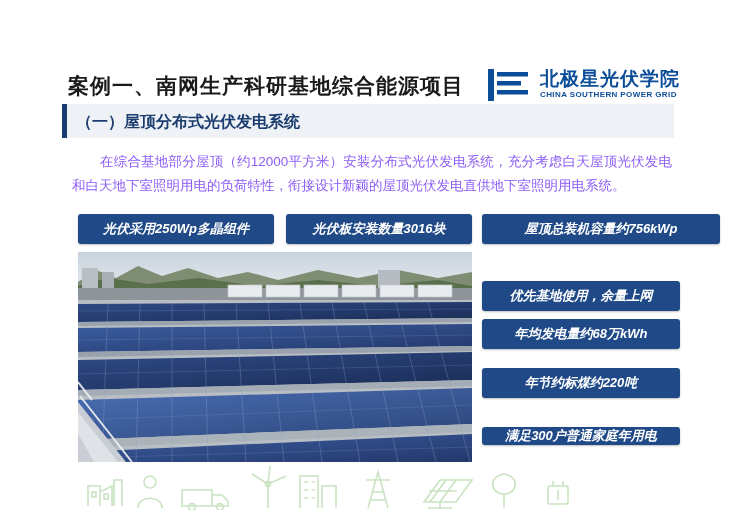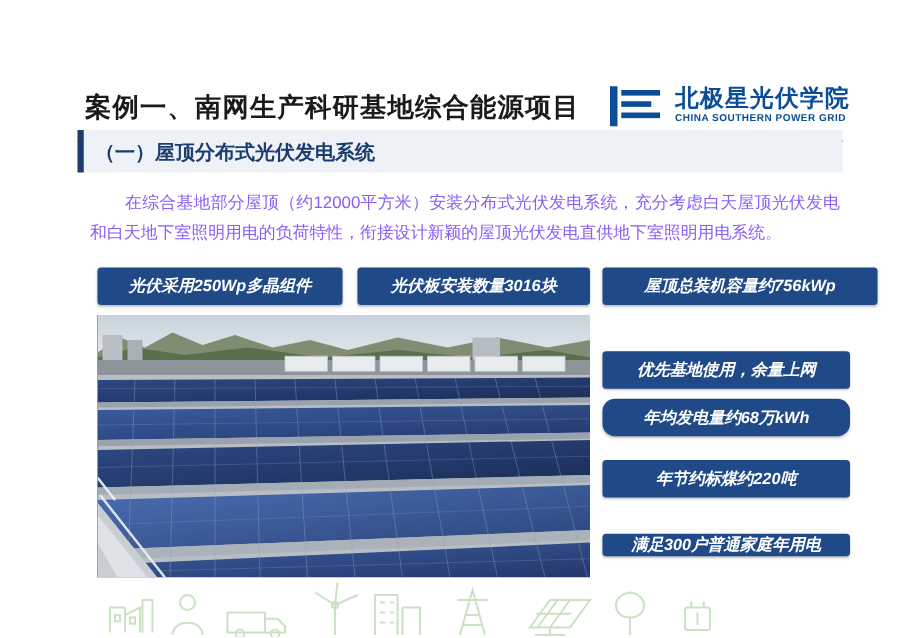--- a/index.html
+++ b/index.html
@@ -135,24 +135,24 @@
     border-radius: 3px;
     display: flex;
     align-items: center;
     justify-content: center;
     white-space: nowrap;
     box-shadow: 0 1px 2px rgba(0,0,0,0.25);
     font-style: italic;
   }
   .tag-top1 { left: 78px;  top: 214px; width: 196px; height: 30px; }
   .tag-top2 { left: 286px; top: 214px; width: 186px; height: 30px; }
-  .tag-top3 { left: 482px; top: 214px; width: 220px; height: 30px; }
+  .tag-top3 { left: 482px; top: 214px; width: 238px; height: 30px; }
 
   .tag-r1 { left: 482px; top: 281px; width: 198px; height: 30px; }
-  .tag-r2 { left: 482px; top: 319px; width: 198px; height: 30px; border-radius: 10px; }
+  .tag-r2 { left: 482px; top: 319px; width: 198px; height: 30px; }
   .tag-r3 { left: 482px; top: 368px; width: 198px; height: 30px; }
   .tag-r4 { left: 482px; top: 427px; width: 198px; height: 18px; }
 
   
   .photo {
     position: absolute;
     left: 78px;
     top: 252px;
     width: 394px;
     height: 210px;

